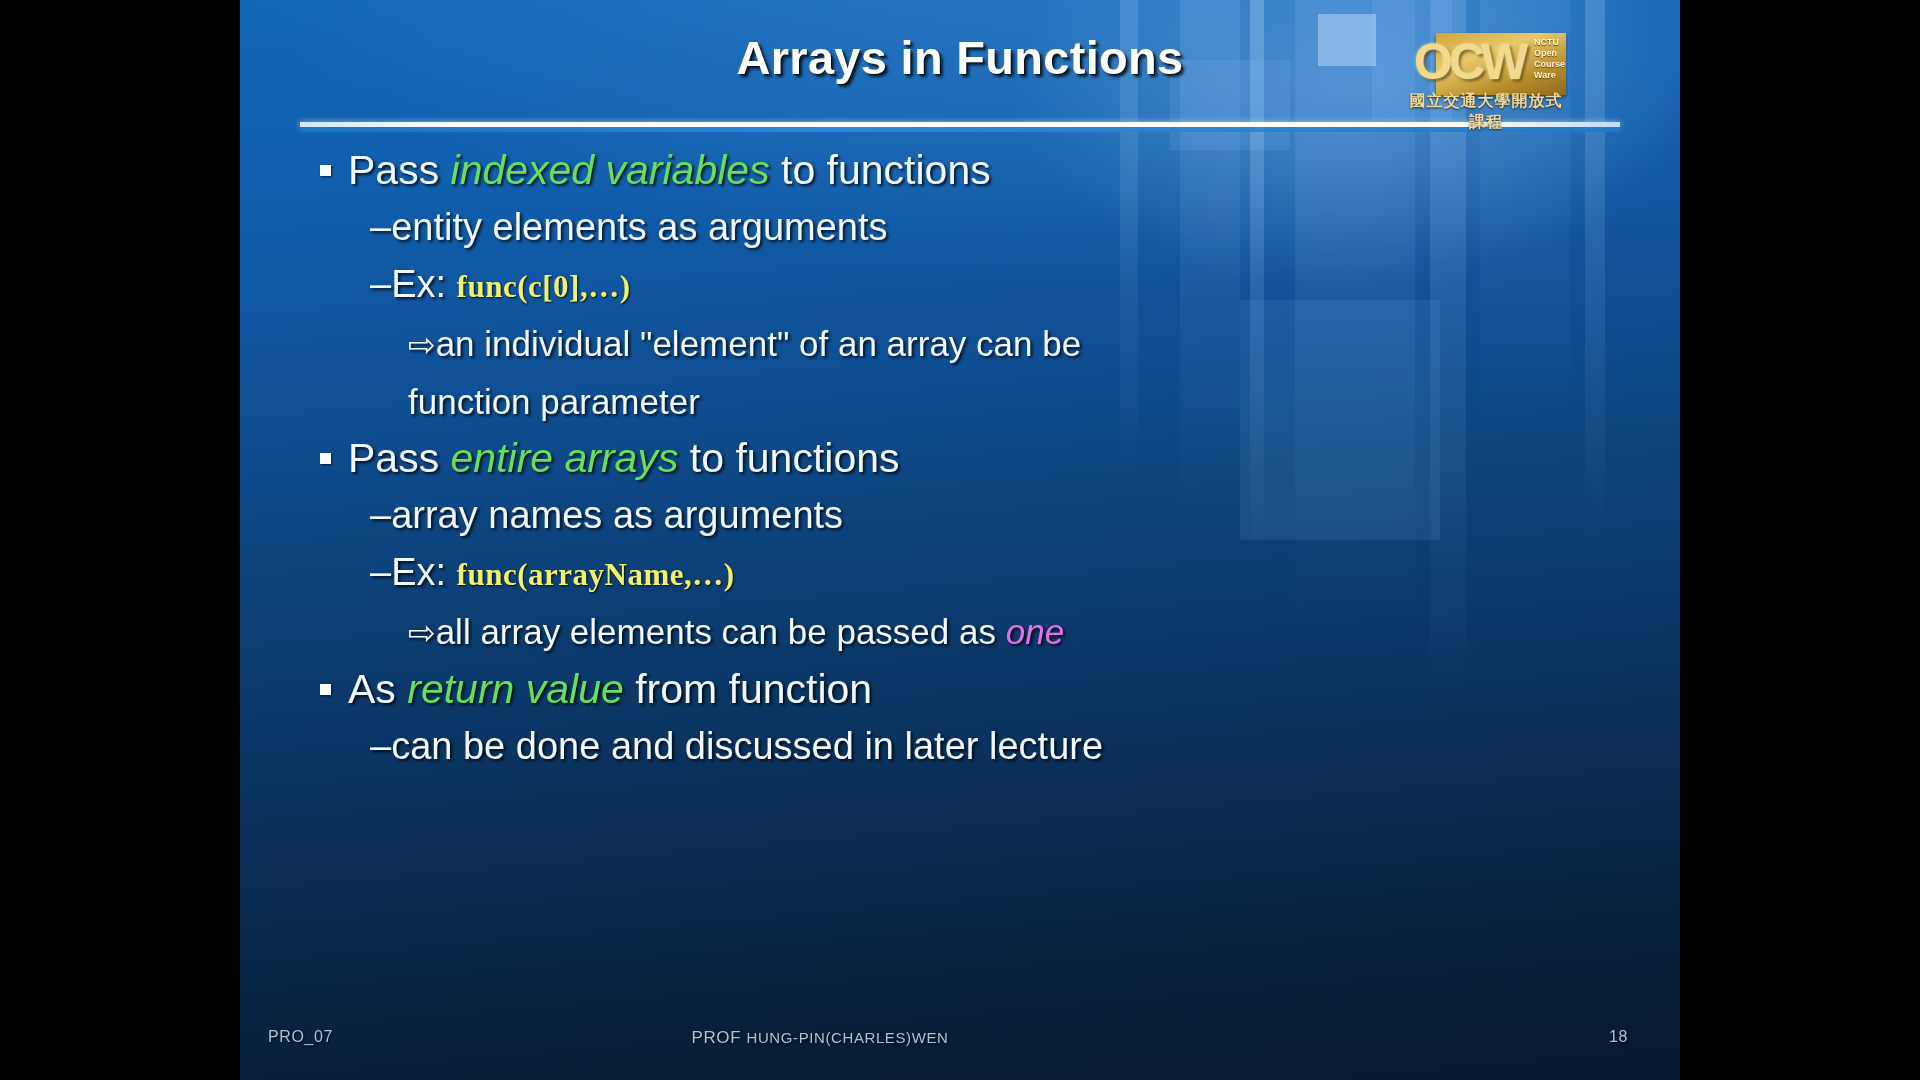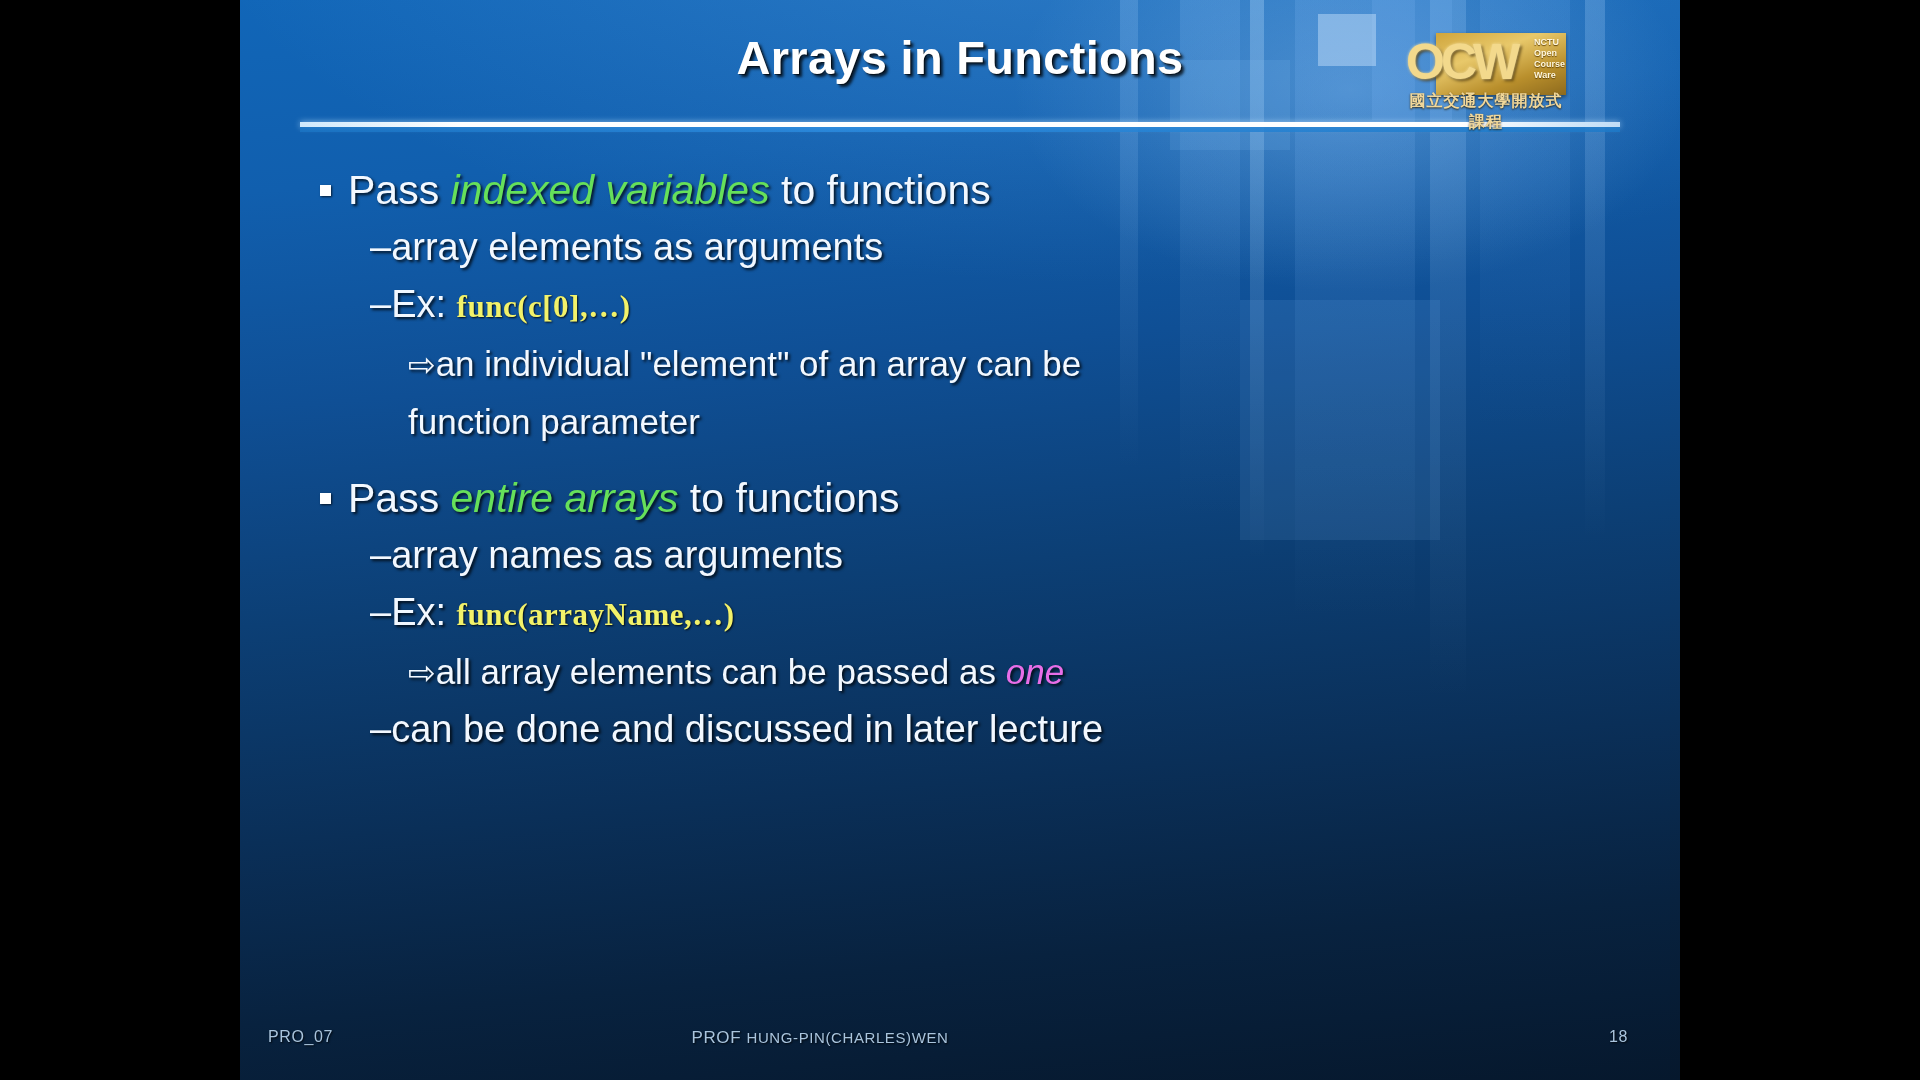--- a/index.html
+++ b/index.html
@@ -47,21 +47,21 @@
     z-index:10;
   }
   
   #logo{position:absolute;left:1166px;top:25px;width:160px;height:90px;z-index:12;}
   #logo .plate{
     position:absolute;left:30px;top:8px;width:130px;height:62px;
     background:linear-gradient(160deg,#cfa53c 0%, #e8c86a 35%, #b98f2c 70%, #8d6a1d 100%);
     box-shadow:0 2px 4px rgba(0,0,0,.45);
   }
   #logo .ocw{
-    position:absolute;left:0px;top:8px;width:130px;height:60px;
+    position:absolute;left:8px;top:8px;width:130px;height:60px;
     font-size:50px;font-weight:bold;line-height:58px;
     color:#f3d98c;letter-spacing:-4px;
     text-shadow:0 0 3px rgba(255,235,170,.9), 2px 2px 3px rgba(60,40,0,.8);
   }
   #logo .nctu{
     position:absolute;left:128px;top:12px;width:40px;
     font-size:9px;line-height:11px;color:#fff7dd;font-weight:bold;
     text-shadow:0 1px 1px rgba(90,60,0,.9);
   }
   #logo .cjk{
@@ -75,21 +75,21 @@
             background:linear-gradient(90deg,#cfe8fb 0%, #ffffff 12%, #ffffff 88%, #bfdcf6 100%);
             box-shadow:0 0 6px rgba(190,225,255,.7);}
   #rule .lo{position:absolute;left:0;top:5px;width:100%;height:5px;
             background:linear-gradient(90deg,#1a74c4 0%, #2a8ade 40%, #1d79c8 100%);opacity:.85;}
 
   
   #body{position:absolute;left:0;top:142px;width:1440px;z-index:10;
         color:#f2f8ff;}
   .line{position:relative;white-space:nowrap;
         text-shadow:2px 2px 3px rgba(0,0,0,.8);}
-  .l1{font-size:41px;padding-left:80px;line-height:57px;margin-top:20px;}
+  .l1{font-size:41px;padding-left:80px;line-height:57px;}
   .l2{font-size:38px;padding-left:130px;line-height:57px;}
   .l3{font-size:35px;padding-left:168px;line-height:57px;}
   .sq{display:inline-block;width:11px;height:11px;background:#ffffff;
       vertical-align:middle;margin-right:17px;margin-bottom:6px;
       box-shadow:1px 1px 2px rgba(0,0,0,.7);}
   .dash{letter-spacing:0;}
   .arw{font-family:"DejaVu Sans", sans-serif;font-size:33px;}
   .green{color:#66e05a;font-style:italic;}
   .magenta{color:#e86ee8;font-style:italic;}
   .code{color:#f2f26a;font-family:"Liberation Serif", serif;font-weight:bold;
@@ -138,28 +138,29 @@
       <div class="cjk">國立交通大學開放式課程</div>
     </div>
 
     <div id="rule">
       <div class="hi"></div>
       <div class="lo"></div>
     </div>
 
     <div id="body">
         <div class="line l1"><span class="sq"></span><span>Pass </span><span class="green">indexed variables</span><span> to functions</span></div>
-        <div class="line l2"><span class="dash">–</span><span>array elements as arguments</span></div>
+        <div class="line l2"><span class="dash">–</span><span>entity elements as arguments</span></div>
         <div class="line l2"><span class="dash">–</span><span>Ex: </span><span class="code">func(c[0],…)</span></div>
         <div class="line l3"><span class="arw">⇨</span><span>an individual "element" of an array can be</span></div>
         <div class="line l3"><span style="display: inline-block; width: 0px;"></span><span>function parameter</span></div>
         <div class="line l1"><span class="sq"></span><span>Pass </span><span class="green">entire arrays</span><span> to functions</span></div>
         <div class="line l2"><span class="dash">–</span><span>array names as arguments</span></div>
         <div class="line l2"><span class="dash">–</span><span>Ex: </span><span class="code">func(arrayName,…)</span></div>
         <div class="line l3"><span class="arw">⇨</span><span>all array elements can be passed as </span><span class="magenta">one</span></div>
+        <div class="line l1"><span class="sq"></span><span>As </span><span class="green">return value</span><span> from function</span></div>
         <div class="line l2"><span class="dash">–</span><span>can be done and discussed in later lecture</span></div>
       </div>
 
     <div id="footer">
       <span class="fl">PRO_07</span>
       <span class="fc"><span class="big">PROF </span><span class="small">HUNG-PIN(CHARLES)WEN</span></span>
       <span class="fr">18</span>
     </div>
 
   </div>

